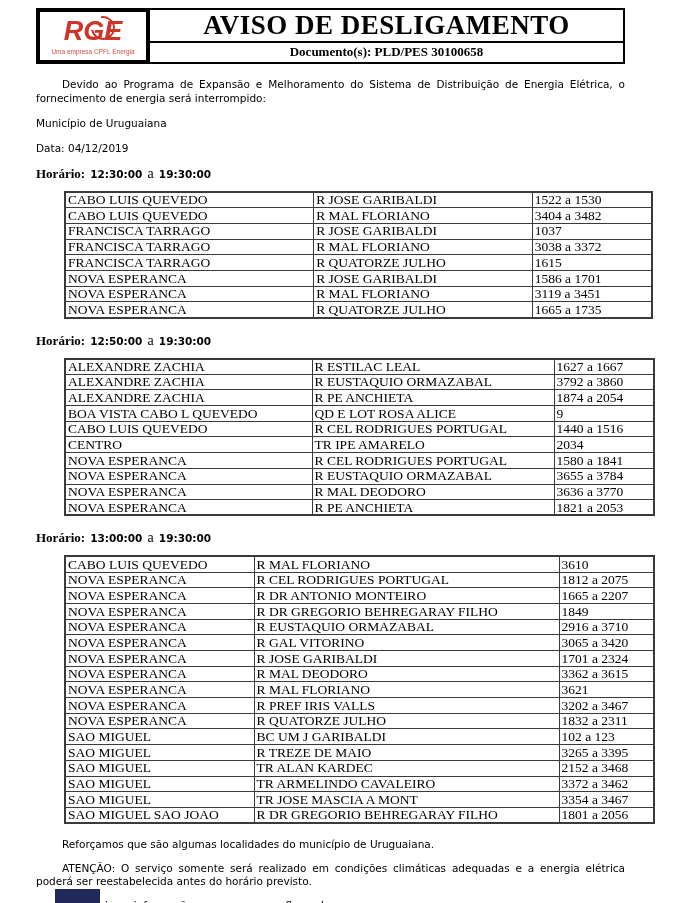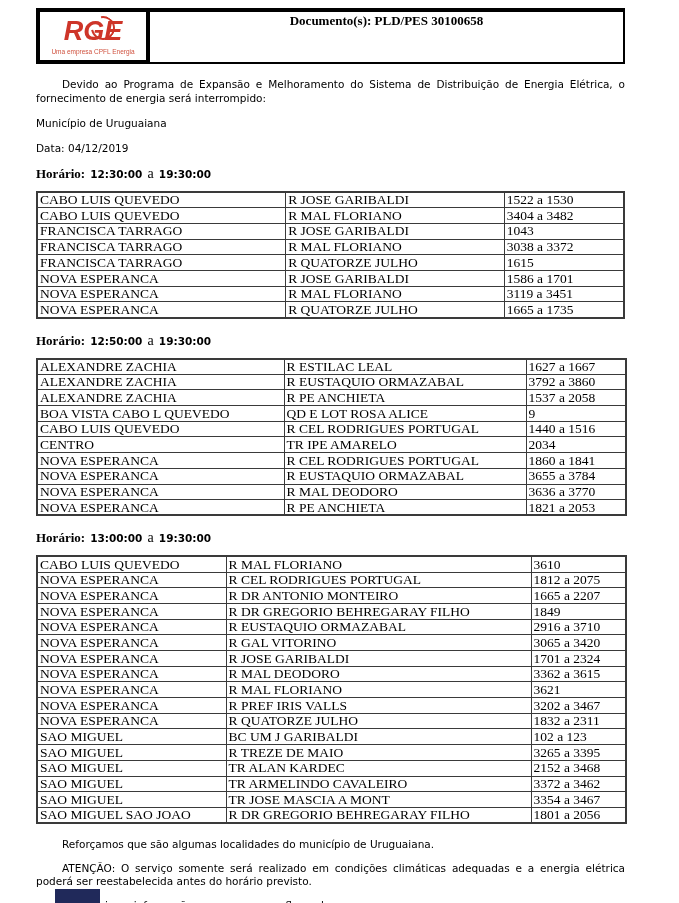--- a/index.html
+++ b/index.html
@@ -73,20 +73,21 @@
   .sched-time { font-size: 10.5px; font-weight: bold; margin-top: 16px; }
   .sched-conn { font-family: "Liberation Serif", serif; font-size: 14px; font-weight: normal; }
 
   
   table.sched-table {
     width: 589px;
     border-collapse: collapse;
     table-layout: fixed;
     margin-bottom: 11px;
     background: #fff;
+    margin-left: 28px;
   }
   table.sched-table { border: 2px solid #3a3a3a; }
   table.sched-table td {
     border: 1.5px solid #3a3a3a;
     font-family: "Liberation Serif", serif;
     font-size: 13.5px;
     line-height: 13.5px;
     height: 15.7px;
     padding: 0 2px 0 2px;
     white-space: nowrap; overflow: hidden;
@@ -120,20 +121,21 @@
 
   <div class="header-row">
     <div class="logo-box">
       <div class="rge-word">
         <span>RGE</span>
         <span class="g-ring"></span>
       </div>
       <div class="logo-tagline">Uma empresa CPFL Energia</div>
     </div>
     <div class="title-box">
+      <div class="title-main">AVISO DE DESLIGAMENTO</div>
       <div class="title-doc">Documento(s): PLD/PES 30100658</div>
     </div>
   </div>
 
   <p class="btxt intro">Devido ao Programa de Expansão e Melhoramento do Sistema de Distribuição de Energia Elétrica, o fornecimento de energia será interrompido:</p>
   <p class="btxt muni">Município de Uruguaiana</p>
   <p class="btxt dateline">Data: 04/12/2019</p>
 
   <div id="schedules">
   <section class="schedule layout-0">
@@ -151,21 +153,21 @@
               <td>1522 a 1530</td>
             </tr>
             <tr>
               <td>CABO LUIS QUEVEDO</td>
               <td>R MAL FLORIANO</td>
               <td>3404 a 3482</td>
             </tr>
             <tr>
               <td>FRANCISCA TARRAGO</td>
               <td>R JOSE GARIBALDI</td>
-              <td>1043</td>
+              <td>1037</td>
             </tr>
             <tr>
               <td>FRANCISCA TARRAGO</td>
               <td>R MAL FLORIANO</td>
               <td>3038 a 3372</td>
             </tr>
             <tr>
               <td>FRANCISCA TARRAGO</td>
               <td>R QUATORZE JULHO</td>
               <td>1615</td>
@@ -204,41 +206,41 @@
               <td>1627 a 1667</td>
             </tr>
             <tr>
               <td>ALEXANDRE ZACHIA</td>
               <td>R EUSTAQUIO ORMAZABAL</td>
               <td>3792 a 3860</td>
             </tr>
             <tr>
               <td>ALEXANDRE ZACHIA</td>
               <td>R PE ANCHIETA</td>
-              <td>1537 a 2058</td>
+              <td>1874 a 2054</td>
             </tr>
             <tr>
               <td>BOA VISTA CABO L QUEVEDO</td>
               <td>QD E LOT ROSA ALICE</td>
               <td>9</td>
             </tr>
             <tr>
               <td>CABO LUIS QUEVEDO</td>
               <td>R CEL RODRIGUES PORTUGAL</td>
               <td>1440 a 1516</td>
             </tr>
             <tr>
               <td>CENTRO</td>
               <td>TR IPE AMARELO</td>
               <td>2034</td>
             </tr>
             <tr>
               <td>NOVA ESPERANCA</td>
               <td>R CEL RODRIGUES PORTUGAL</td>
-              <td>1860 a 1841</td>
+              <td>1580 a 1841</td>
             </tr>
             <tr>
               <td>NOVA ESPERANCA</td>
               <td>R EUSTAQUIO ORMAZABAL</td>
               <td>3655 a 3784</td>
             </tr>
             <tr>
               <td>NOVA ESPERANCA</td>
               <td>R MAL DEODORO</td>
               <td>3636 a 3770</td>

